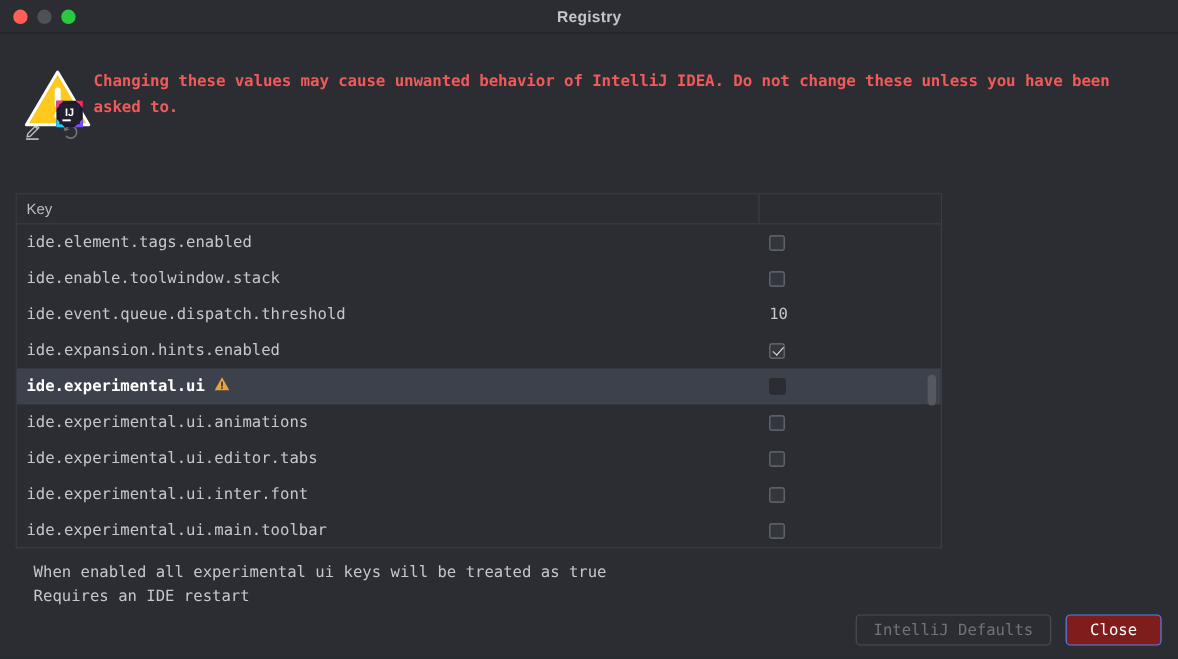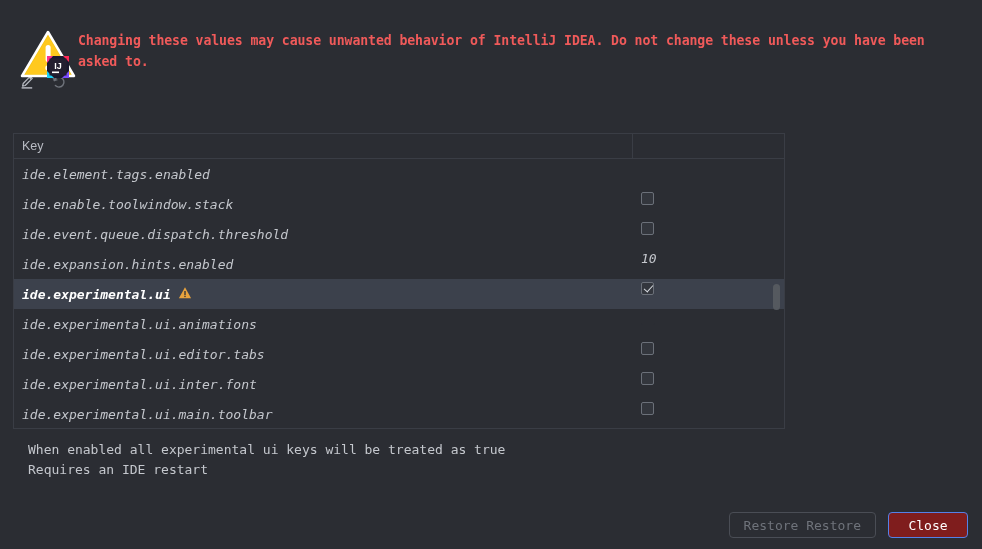--- a/index.html
+++ b/index.html
@@ -144,23 +144,22 @@
     display: flex;
     align-items: center;
   }
   .th.key   { width: 619px; border-right: 1px solid #3a3d45; }
   .th.value { flex: 1; }
 
   .tbody { position: relative; }
   .trow {
     display: flex;
     height: 30px;
-    align-items: center;
-    box-sizing: border-box;
-    font-style: italic;
+    align-items: flex-end;
+    box-sizing: border-box;
   }
   .trow.selected { background: #3c414c; }
   .td {
     box-sizing: border-box;
     height: 100%;
     display: flex;
     align-items: center;
     padding-left: 8px;
     font-family: "DejaVu Sans Mono", monospace;
     font-size: 13px;
@@ -272,20 +271,28 @@
     color: #ffffff;
     font-weight: normal;
     min-width: 80px;
   }
 </style>
 </head>
 <body>
 
 <div class="window">
 
+  <div class="titlebar">
+    <div class="traffic">
+      <span class="light close"></span>
+      <span class="light min"></span>
+      <span class="light max"></span>
+    </div>
+    <div class="title-text">Registry</div>
+  </div>
 
   <div class="content">
 
     <div class="banner">
       <div class="warn-icon-wrap">
         <svg width="58" height="58" viewBox="0 0 58 58" xmlns="http://www.w3.org/2000/svg">
           <path d="M28 6 L54 50 L2 50 Z" fill="#f5c518" stroke="#ffffff" stroke-width="2.5" stroke-linejoin="round"></path>
           <path d="M28 10 L50.5 48 L5.5 48 Z" fill="#ffc91e"></path>
           <rect x="25.6" y="19" width="5" height="17" rx="2.5" fill="#ffffff"></rect>
           <circle cx="28.1" cy="42" r="2.8" fill="#ffffff"></circle>
@@ -426,18 +433,18 @@
         <div class="vthumb"></div>
       </div>
     </div>
 
     <div class="desc">
       <div>When enabled all experimental ui keys will be treated as true</div>
       <div>Requires an IDE restart</div>
     </div>
 
     <div class="footer">
-      <div class="btn ghost">Restore Restore</div>
+      <div class="btn ghost">IntelliJ Defaults</div>
       <div class="btn primary">Close</div>
     </div>
 
   </div>
 </div>
 
 </body></html>

